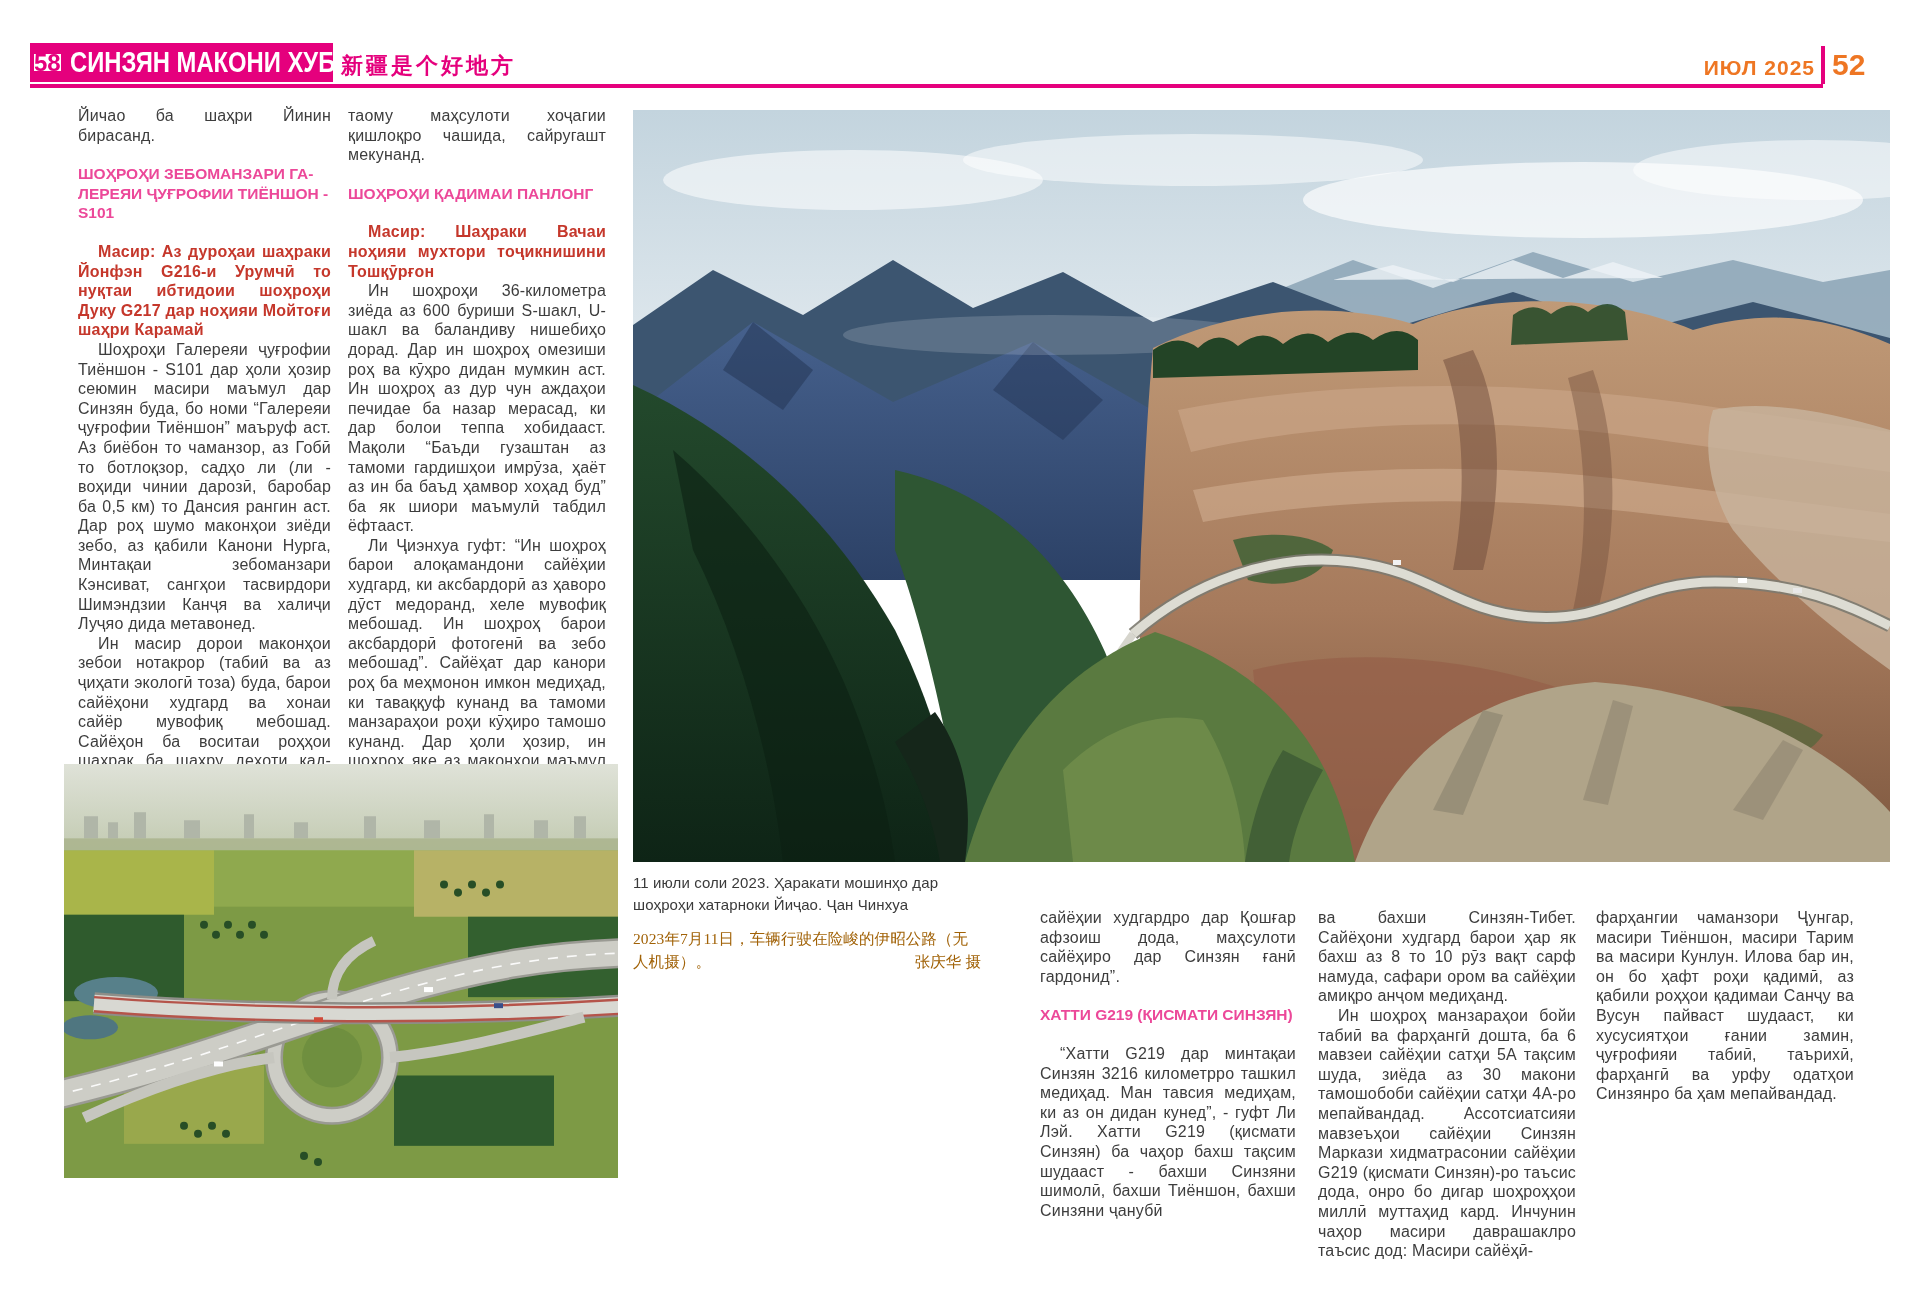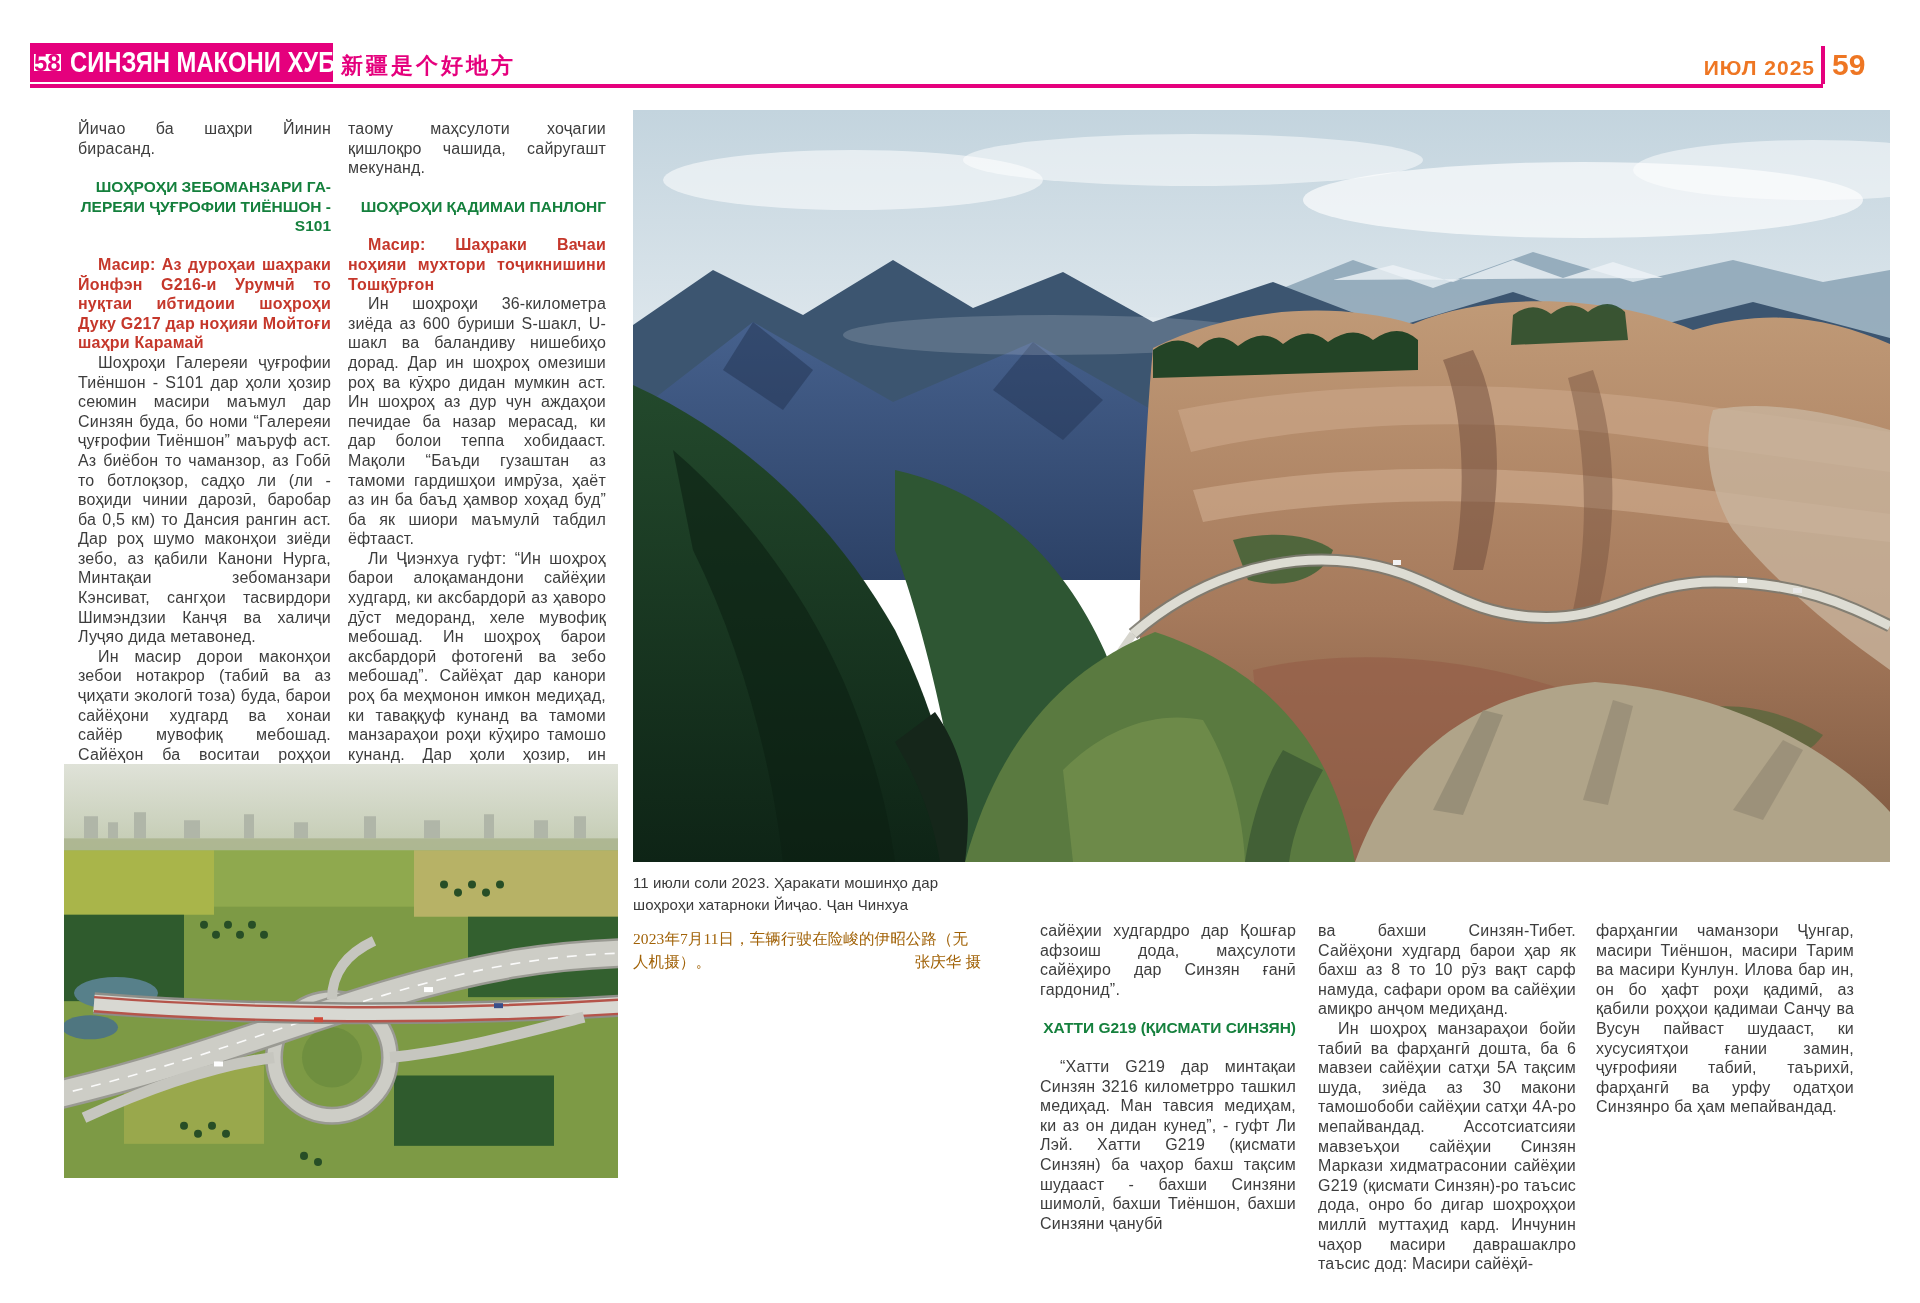--- a/index.html
+++ b/index.html
@@ -19,22 +19,22 @@
   .hdr-rule{position:absolute;left:30px;top:84px;width:1793px;height:4px;background:#e5007d;}
   .hdr-issue{position:absolute;top:56px;left:1640px;width:175px;text-align:right;color:#ee7623;
              font-size:21px;font-weight:bold;letter-spacing:1px;}
   .hdr-vline{position:absolute;left:1821px;top:46px;width:4px;height:38px;background:#e5007d;}
   .hdr-pagenum-right{position:absolute;left:1832px;top:48px;color:#ee7623;font-size:30px;font-weight:bold;}
 
   
   .col{position:absolute;text-align:justify;font-size:16px;line-height:19.6px;
        letter-spacing:.2px;color:#3d3d3d;}
   .col p{margin:0;text-indent:20px;}
-  .col p.cont{text-indent:0;margin-top:13px;}
-  .h-red{color:#15803d;font-weight:bold;text-align:right;text-indent:0;
+  .col p.cont{text-indent:0;}
+  .h-red{color:#ec4899;font-weight:bold;text-align:left;text-indent:0;
          white-space:pre-line;margin:19px 0;letter-spacing:0;font-size:15.5px;}
   .lede{color:#c5372b;font-weight:bold;margin:0 0 19px 0;}
   .byline{letter-spacing:1px;}
   .endmark{display:inline-block;width:10px;height:10px;background:#c52a12;margin-left:7px;
            vertical-align:baseline;}
 
   
   .photo{position:absolute;overflow:hidden;}
   .photo svg{display:block;width:100%;height:100%;}
 
@@ -52,21 +52,21 @@
 
   <div class="hdr-band">
     <div class="hdr-pagebox">
       <span class="hdr-pagenum-left">58</span>
     </div>
     <span class="hdr-title">СИНЗЯН МАКОНИ ХУБЕСТ</span>
   </div>
   <span class="hdr-cn">新疆是个好地方</span>
   <span class="hdr-issue">ИЮЛ 2025</span>
   <div class="hdr-vline"></div>
-  <span class="hdr-pagenum-right">59</span>
+  <span class="hdr-pagenum-right">52</span>
   <div class="hdr-rule"></div>
 
   <div class="col" style="left:78px;top:106px;width:253px;">
     <p class="cont">Йичао ба шаҳри Йинин бирасанд.</p>
     <div class="h-red">ШОҲРОҲИ ЗЕБОМАНЗАРИ ГА-
 ЛЕРЕЯИ ҶУҒРОФИИ ТИЁНШОН -
 S101</div>
     <p class="lede">Масир: Аз дуроҳаи шаҳраки Йонфэн G216-и Урумчӣ то нуқтаи ибтидоии шоҳроҳи Дуку G217 дар ноҳияи Мойтоғи шаҳри Карамай</p>
     <p>Шоҳроҳи Галереяи ҷуғрофии Тиёншон - S101 дар ҳоли ҳозир сеюмин масири маъмул дар Синзян буда, бо номи “Галереяи ҷуғрофии Тиёншон” маъруф аст. Аз биёбон то чаманзор, аз Гобӣ то ботлоқзор, садҳо ли (ли - воҳиди чинии дарозӣ, баробар ба 0,5 км) то Дансия рангин аст. Дар роҳ шумо маконҳои зиёди зебо, аз қабили Канони Нурга, Минтақаи зебоманзари Кэнсиват, сангҳои тасвирдори Шимэндзии Канҷя ва халиҷи Луҷяо дида метавонед.</p>
     <p>Ин масир дорои маконҳои зебои нотакрор (табиӣ ва аз ҷиҳати экологӣ тоза) буда, барои сайёҳони худгард ва хонаи сайёр мувофиқ мебошад. Сайёҳон ба воситаи роҳҳои шаҳрак ба шаҳру деҳоти қад-қади масир ба осонӣ рафта,</p>

